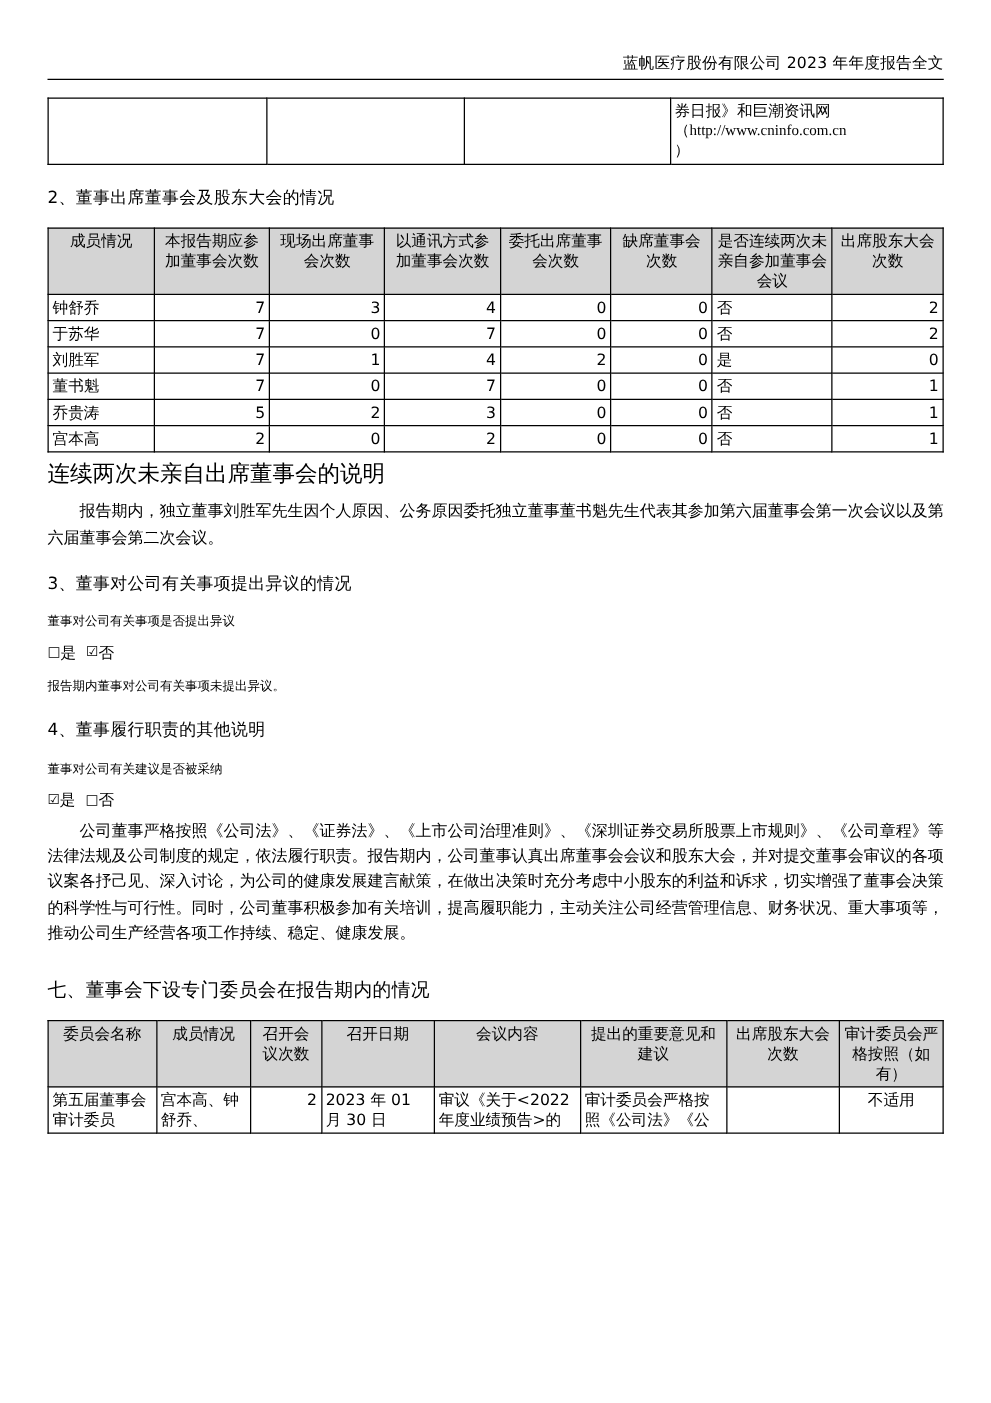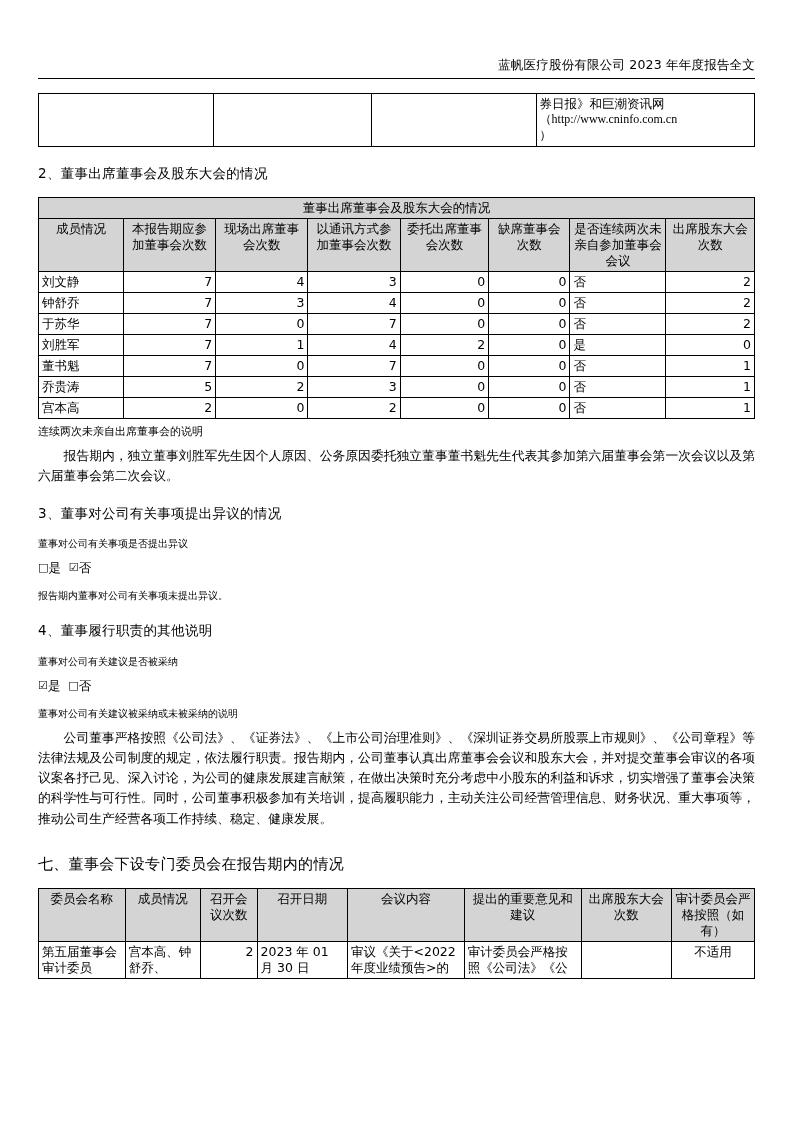--- a/index.html
+++ b/index.html
@@ -18,21 +18,21 @@
   .page {
     position: relative;
     width: 793px;
     height: 1122px;
     box-sizing: border-box;
     padding: 0 38px;
   }
 
   
   .running-header {
-    padding-top: 57px;
+    padding-top: 42px;
     text-align: right;
     font-size: 12.5px;
     line-height: 1.2;
     letter-spacing: 0.2px;
   }
   .header-rule {
     border-bottom: 1.2px solid #000;
     margin-top: 6px;
     margin-bottom: 14px;
   }
@@ -102,21 +102,21 @@
     font-size: 12.8px;
     line-height: 1.58;
     margin: 0 0 0 0;
     text-align: justify;
   }
   p.indent {
     text-indent: 2em;
     margin-top: 6px;
   }
   p.note {
-    font-size: 11px;
+    font-size: 18px;
     line-height: 1.6;
     margin: 4px 0 0 0;
   }
   p.q-line {
     font-size: 10px;
     line-height: 1.6;
     margin: 10px 0 0 0;
   }
   p.check-line {
     font-size: 12.5px;
@@ -169,44 +169,31 @@
       <col style="width:12.5%">
       <col style="width:12.5%">
       <col style="width:12.5%">
       <col style="width:12%">
       <col style="width:11%">
       <col style="width:13%">
       <col style="width:12%">
     </colgroup>
     <tbody>
       <tr>
-        <td class="hdr" colspan="8">董事出席董事会及股东大会的情况</td>
-      </tr>
-      <tr>
         <td class="hdr">成员情况</td>
         <td class="hdr">本报告期应参加董事会次数</td>
         <td class="hdr">现场出席董事会次数</td>
         <td class="hdr">以通讯方式参加董事会次数</td>
         <td class="hdr">委托出席董事会次数</td>
         <td class="hdr">缺席董事会次数</td>
         <td class="hdr">是否连续两次未亲自参加董事会会议</td>
         <td class="hdr">出席股东大会次数</td>
       </tr>
 
       <tr>
-        <td class="nm">刘文静</td>
-        <td class="num">7</td>
-        <td class="num">4</td>
-        <td class="num">3</td>
-        <td class="num">0</td>
-        <td class="num">0</td>
-        <td class="nm">否</td>
-        <td class="num">2</td>
-      </tr>
-      <tr>
         <td class="nm">钟舒乔</td>
         <td class="num">7</td>
         <td class="num">3</td>
         <td class="num">4</td>
         <td class="num">0</td>
         <td class="num">0</td>
         <td class="nm">否</td>
         <td class="num">2</td>
       </tr>
       <tr>
@@ -272,21 +259,20 @@
     <span class="cb">☑</span><span>否</span>
   </p>
   <p class="q-line">报告期内董事对公司有关事项未提出异议。</p>
 
   <h3 class="sec-head">4、董事履行职责的其他说明</h3>
   <p class="q-line">董事对公司有关建议是否被采纳</p>
   <p class="check-line">
     <span class="cb">☑</span><span>是</span>&nbsp;
     <span class="cb">□</span><span>否</span>
   </p>
-  <p class="q-line">董事对公司有关建议被采纳或未被采纳的说明</p>
   <p class="body-text indent">公司董事严格按照《公司法》、《证券法》、《上市公司治理准则》、《深圳证券交易所股票上市规则》、《公司章程》等法律法规及公司制度的规定，依法履行职责。报告期内，公司董事认真出席董事会会议和股东大会，并对提交董事会审议的各项议案各抒己见、深入讨论，为公司的健康发展建言献策，在做出决策时充分考虑中小股东的利益和诉求，切实增强了董事会决策的科学性与可行性。同时，公司董事积极参加有关培训，提高履职能力，主动关注公司经营管理信息、财务状况、重大事项等，推动公司生产经营各项工作持续、稳定、健康发展。</p>
 
   <h2 class="big-head">七、董事会下设专门委员会在报告期内的情况</h2>
 
   <table class="doc-table committee-table">
     <colgroup>
       <col style="width:11.5%">
       <col style="width:10%">
       <col style="width:7.5%">
       <col style="width:12%">

